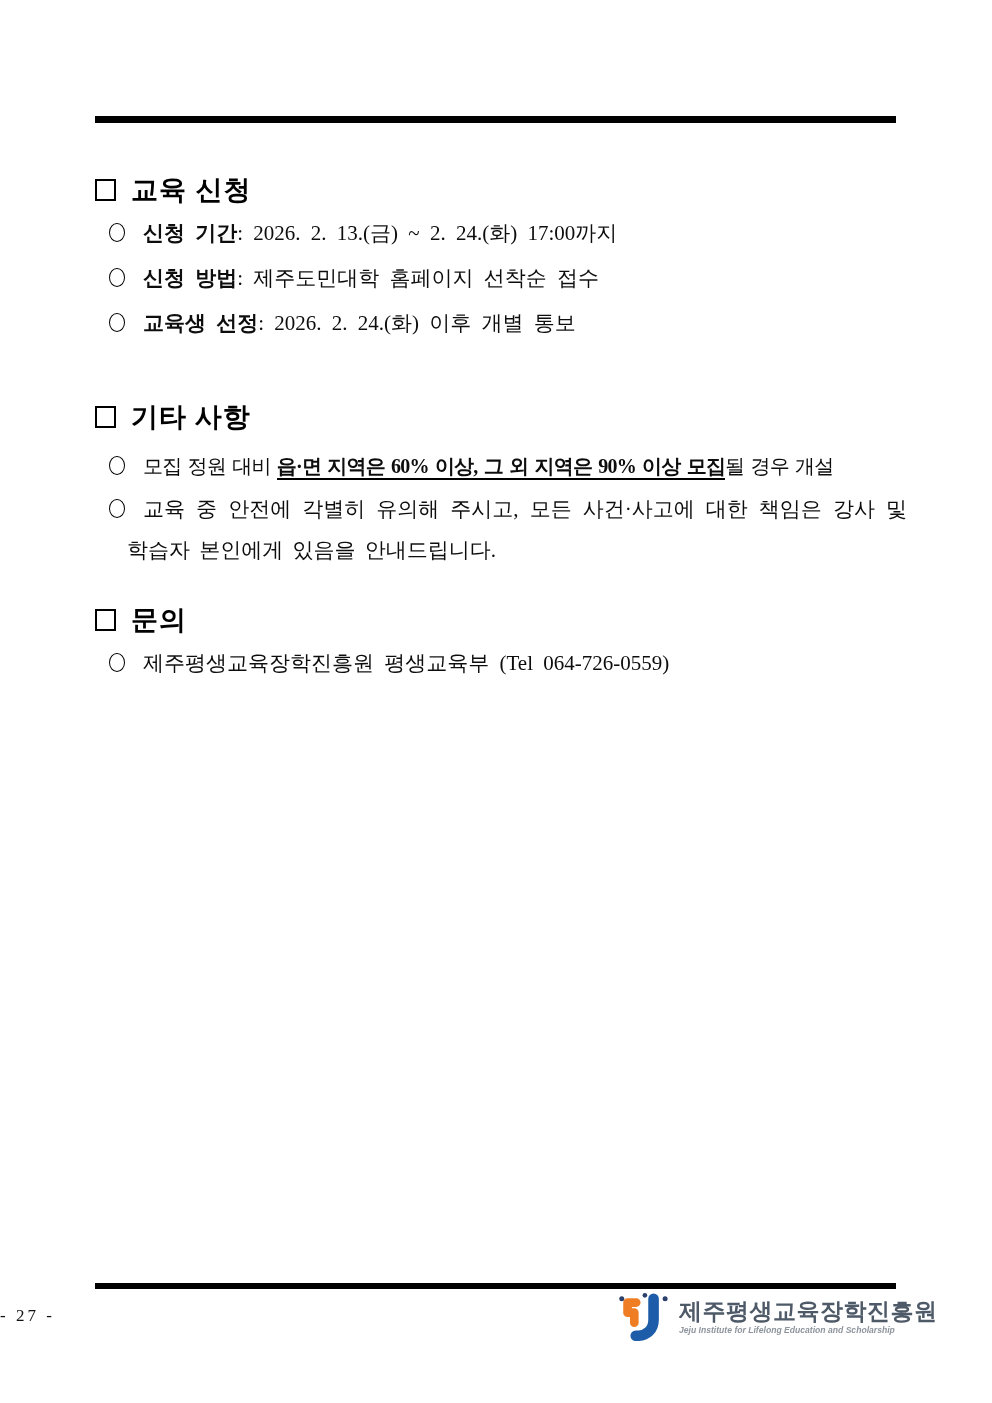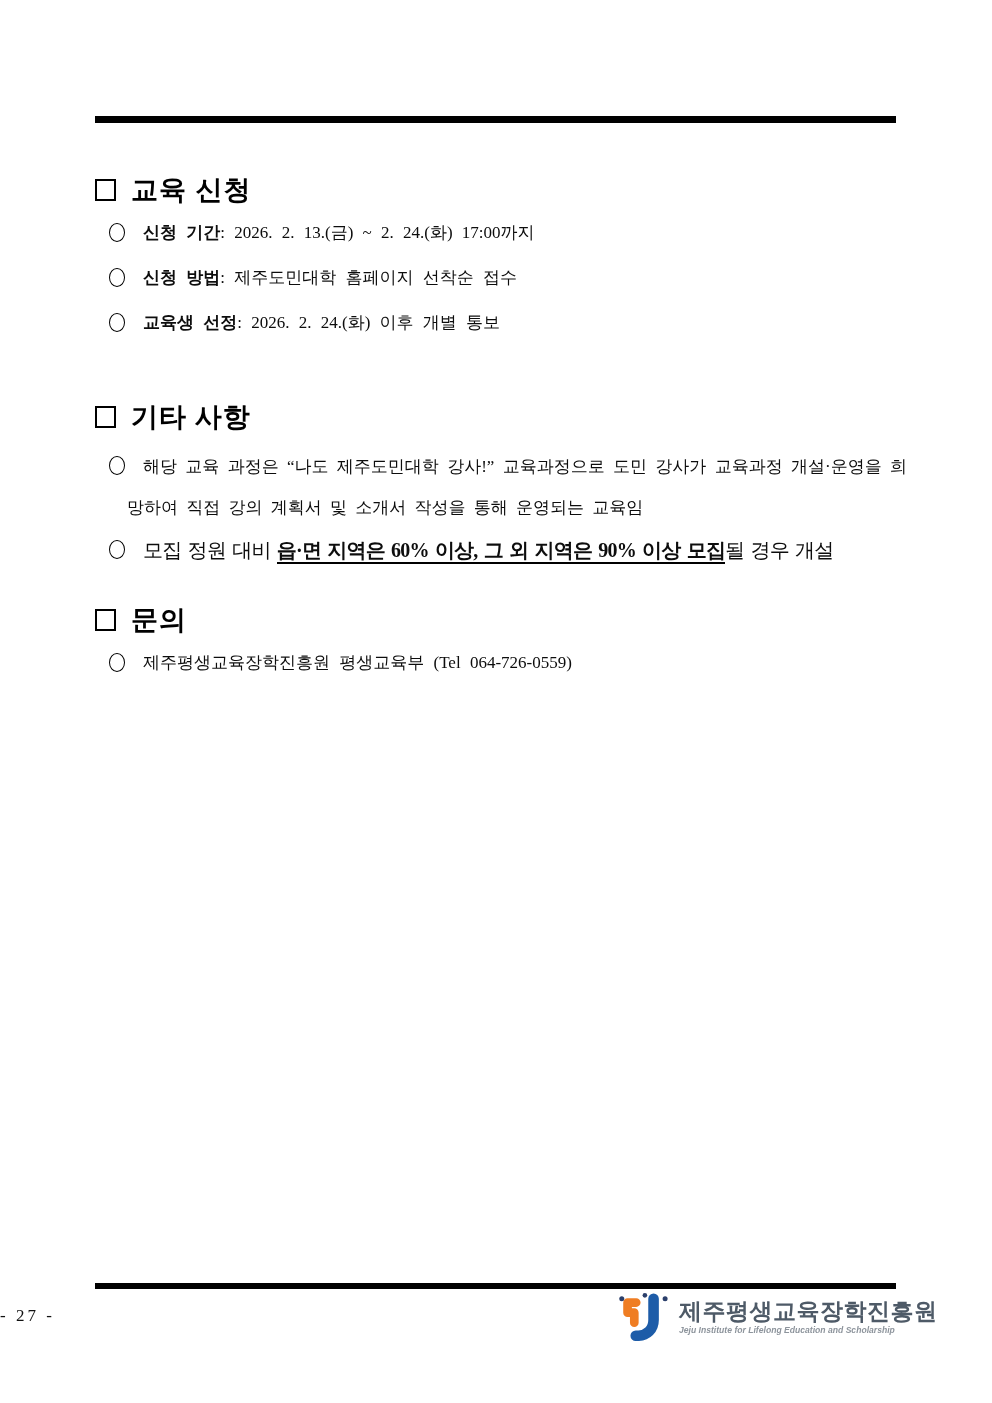--- a/index.html
+++ b/index.html
@@ -52,21 +52,21 @@
   .h1 { margin-top: 6px; }
   .h2 { margin-top: 61px; font-family: Liberation Serif, serif; }
   .h3 { margin-top: 32px; }
 
   
   .items { margin-top: 10px; }
   .items-2 { margin-top: 12px; }
   .item {
     position: relative;
     padding-left: 48px;
-    font-size: 17px;
+    font-size: 21px;
     color: #0d0d0d;
   }
   .circ {
     position: absolute;
     left: 14px;
     top: 6px;
     width: 16px;
     height: 19px;
     border: 1.8px solid #000;
     border-radius: 50%;
@@ -165,27 +165,27 @@
         <span class="circ"></span>
         <span class="lbl">교육생 선정</span><span>: </span><span>2026. 2. 24.(화) 이후 개별 통보</span>
       </div>
     </div>
 
     <div class="heading h2">
       <span class="sq"></span>
       <span>기타 사항</span>
     </div>
     <div class="items items-2">
+      <div class="item tight">
+        <span class="circ"></span>
+        <span>모집 정원 대비 </span><span class="ul-bold">읍·면 지역은 60% 이상, 그 외 지역은 90% 이상 모집</span><span>될 경우 개설</span>
+      </div>
       <div class="item para">
         <span class="circ"></span>
-        <span>해당 교육 과정은 “나도 제주도민대학 강사!” 교육과정으로 도민 강사가 교육과정 개설·운영을 희망하여 직접 강의 계획서 및 소개서 작성을 통해 운영되는 교육임</span>
-      </div>
-      <div class="item tight">
-        <span class="circ"></span>
-        <span>모집 정원 대비 </span><span class="ul-bold">읍·면 지역은 60% 이상, 그 외 지역은 90% 이상 모집</span><span>될 경우 개설</span>
+        <span>교육 중 안전에 각별히 유의해 주시고, 모든 사건·사고에 대한 책임은 강사 및 학습자 본인에게 있음을 안내드립니다.</span>
       </div>
     </div>
 
     <div class="heading h3">
       <span class="sq"></span>
       <span>문의</span>
     </div>
     <div class="items">
       <div class="item single">
         <span class="circ"></span>

